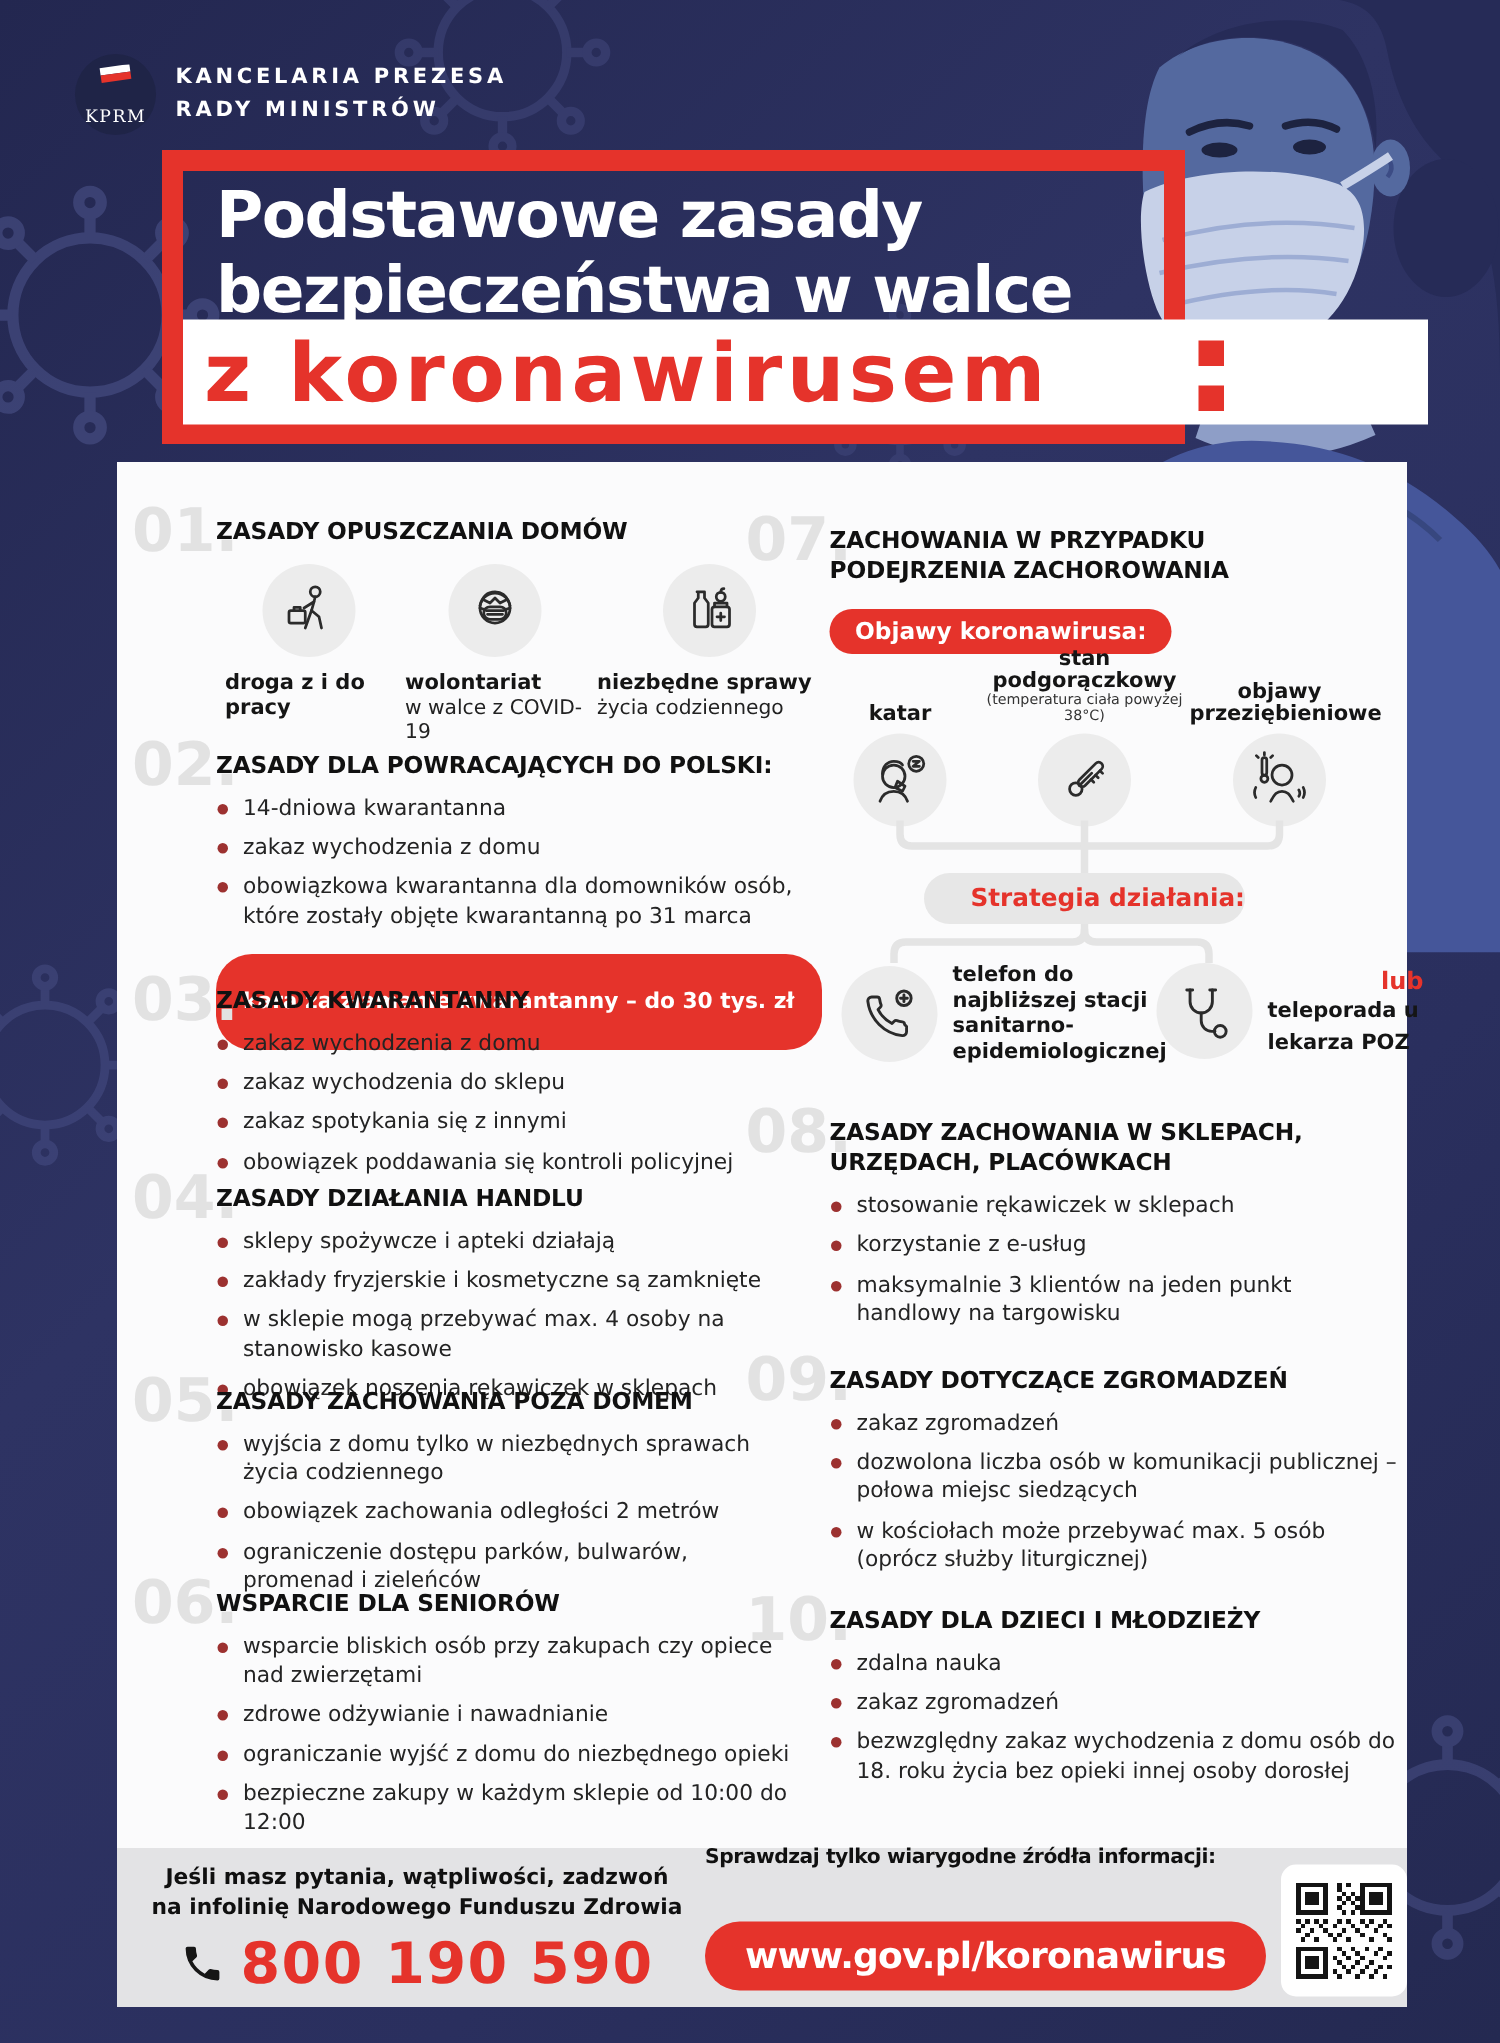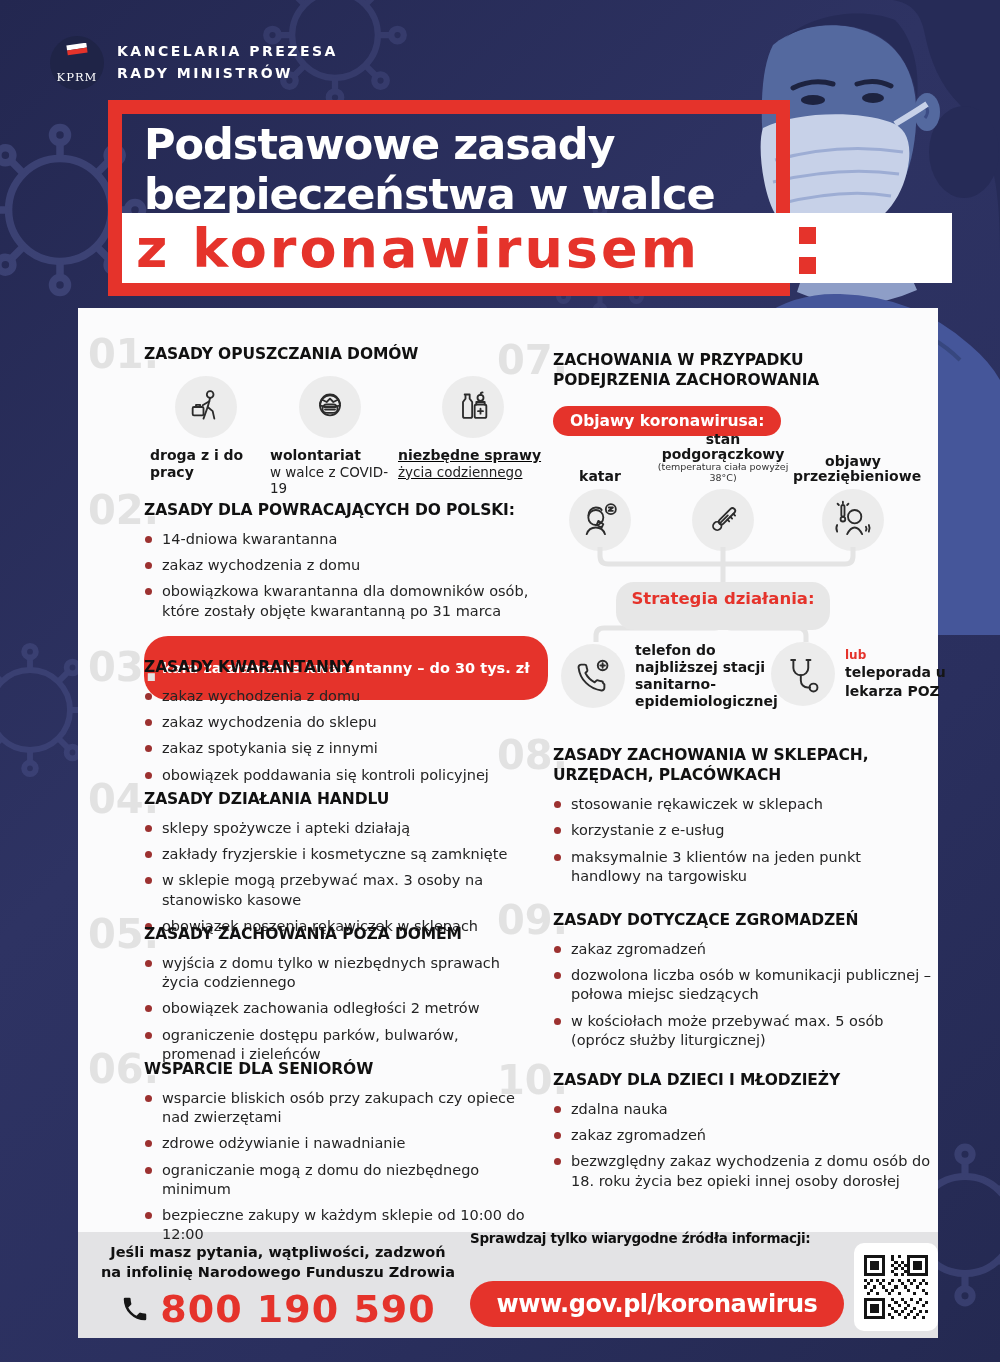--- a/index.html
+++ b/index.html
@@ -33,41 +33,41 @@
   .bl { list-style:none; max-width:392px; }
   .bl-r { max-width:382px; }
   .bl li { position:relative; padding-left:18px; font-size:14.5px; line-height:1.32; color:#242424; margin-bottom:7px; }
   .bl li::before { content:""; position:absolute; left:1px; top:6px; width:7px; height:7px; border-radius:50%; background:#9c3130; }
   .badge { display:inline-block; margin-top:8px; background:#e5332b; color:#fff; font-weight:bold; font-size:14.5px; padding:24px 18px; border-radius:24px; white-space:nowrap; }
 
   
   .icons3 { display:flex; gap:8px; margin-top:12px; margin-left:6px; }
   .ic { width:112px; text-align:left; }
   .ic:nth-child(2){ width:120px; }
-  .ic:nth-child(3){ width:150px;text-decoration:underline; }
+  .ic:nth-child(3){ width:150px; }
   .circle60 { width:62px; height:62px; border-radius:50%; background:#ececec; display:flex; align-items:center; justify-content:center; margin:0 auto; }
   .iclbl { margin-top:9px; }
   .iclbl .b { display:block; font-weight:bold; font-size:14px; line-height:1.18; color:#151515; }
   .iclbl .r { display:block; font-size:13.5px; line-height:1.22; color:#222; }
 
   
   .s07body { position:relative; width:387px; }
   .pill-red { display:inline-block; background:#e5332b; color:#fff; font-weight:bold; font-size:15.5px; padding:6px 17px; border-radius:20px; margin-top:6px; }
   .sym { position:absolute; top:88px; text-align:center; }
   .symlbl { height:58px; display:flex; flex-direction:column; justify-content:flex-end; }
   .symlbl .b { font-weight:bold; font-size:14px; line-height:1.08; color:#151515; }
   .symlbl .sub { font-size:9.5px; line-height:1.15; color:#333; }
   .sym .circle60 { margin-top:5px; }
   .flowsvg { position:absolute; left:0; z-index:0; }
-  .strategy { position:absolute; top:244px; left:63px; width:214px; height:48px; background:#e7e7e7; border-radius:18px;
-              color:#e5332b; font-weight:bold; font-size:16.5px; text-align:center; line-height:34px; z-index:1; }
+  .strategy { position:absolute; top:244px; left:63px; width:214px; height:34px; background:#e7e7e7; border-radius:18px;
+              color:#e5332b; font-weight:bold; font-size:16.5px; text-align:right; line-height:34px; z-index:1; }
   .opt { position:absolute; top:304px; display:flex; gap:10px; align-items:center; z-index:1; }
   .opt .circle60 { width:64px; height:64px; flex:none; }
   .optlbl { font-weight:bold; font-size:14px; line-height:1.22; color:#151515; }
-  .optpre { color:#e5332b; font-weight:bold; font-size:12px; display:block; }
+  .optpre { color:#e5332b; font-weight:bold; font-size:16px; display:block;text-align:right; }
 
   
   .f-left { position:absolute; left:88px; top:1243px; width:380px; text-align:center; z-index:3; }
   .f-help { font-size:14.5px; font-weight:bold; color:#101010; line-height:1.35; }
   .f-phone { margin-top:5px; display:flex; align-items:center; justify-content:center; gap:10px; }
   .f-phone-num { font-size:38px; font-weight:bold; color:#e5332b; letter-spacing:1px; }
   .f-verify { position:absolute; left:470px; top:1230px; width:382px; font-weight:bold; font-size:13.5px; letter-spacing:-.3px; white-space:nowrap; color:#101010; z-index:3; }
   .f-url { position:absolute; left:470px; top:1281px; width:374px; height:46px; background:#e5332b; border-radius:26px;
            display:flex; align-items:center; justify-content:center; color:#fff; font-weight:bold; font-size:24px; letter-spacing:-.5px; z-index:3; cursor:pointer; }
   .f-qr { position:absolute; left:854px; top:1243px; width:84px; height:88px; background:#fff; border-radius:10px;
@@ -244,21 +244,21 @@
     </div>
   </section>
 
   <section class="sec" style="left:88px;top:777px;width:460px">
     <div class="num">04.</div>
     <div class="secbody">
       <div class="h">ZASADY DZIAŁANIA HANDLU</div>
       <ul class="bl">
         <li>sklepy spożywcze i apteki działają</li>
         <li>zakłady fryzjerskie i kosmetyczne są zamknięte</li>
-        <li>w sklepie mogą przebywać max. 3 osoby na stanowisko kasowe</li>
+        <li>w sklepie mogą przebywać max. 4 osoby na stanowisko kasowe</li>
         <li>obowiązek noszenia rękawiczek w sklepach</li>
       </ul>
     </div>
   </section>
 
   <section class="sec" style="left:88px;top:912px;width:460px">
     <div class="num">05.</div>
     <div class="secbody">
       <div class="h">ZASADY ZACHOWANIA POZA DOMEM</div>
       <ul class="bl">
@@ -269,21 +269,21 @@
     </div>
   </section>
 
   <section class="sec" style="left:88px;top:1047px;width:460px">
     <div class="num">06.</div>
     <div class="secbody">
       <div class="h">WSPARCIE DLA SENIORÓW</div>
       <ul class="bl">
         <li>wsparcie bliskich osób przy zakupach czy opiece nad zwierzętami</li>
         <li>zdrowe odżywianie i nawadnianie</li>
-        <li>ograniczanie mogą z domu do niezbędnego minimum</li>
+        <li>ograniczanie wyjść z domu do niezbędnego opieki</li>
         <li>bezpieczne zakupy w każdym sklepie od 10:00 do 12:00</li>
       </ul>
     </div>
   </section>
 
   <section class="sec" style="left:497px;top:338px;width:443px;height:390px">
     <div class="num">07.</div>
     <div class="secbody s07body">
       <div class="h">
         <div>ZACHOWANIA W PRZYPADKU</div>

